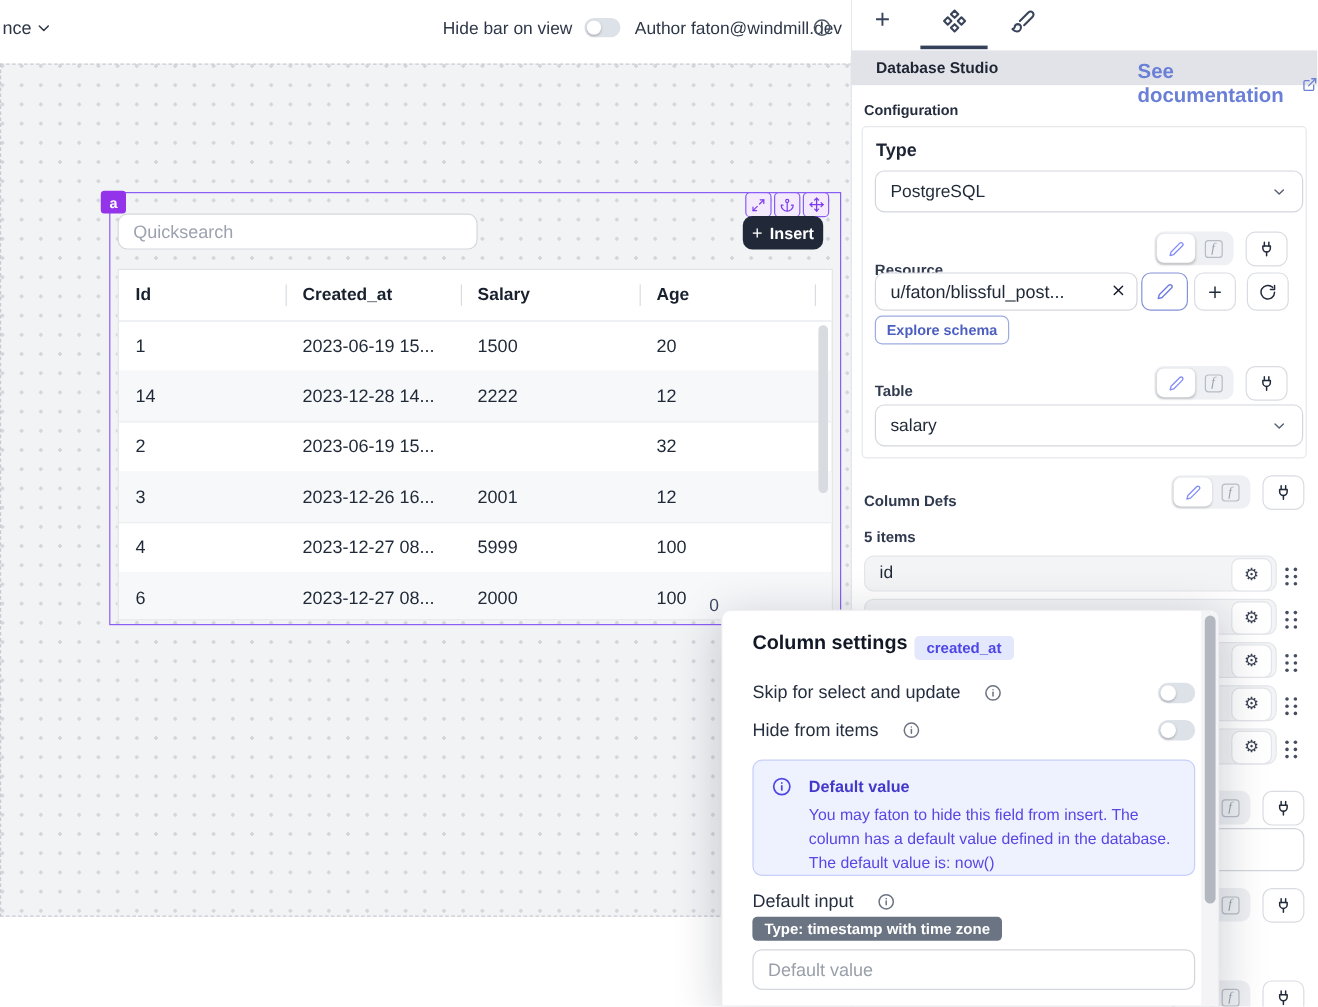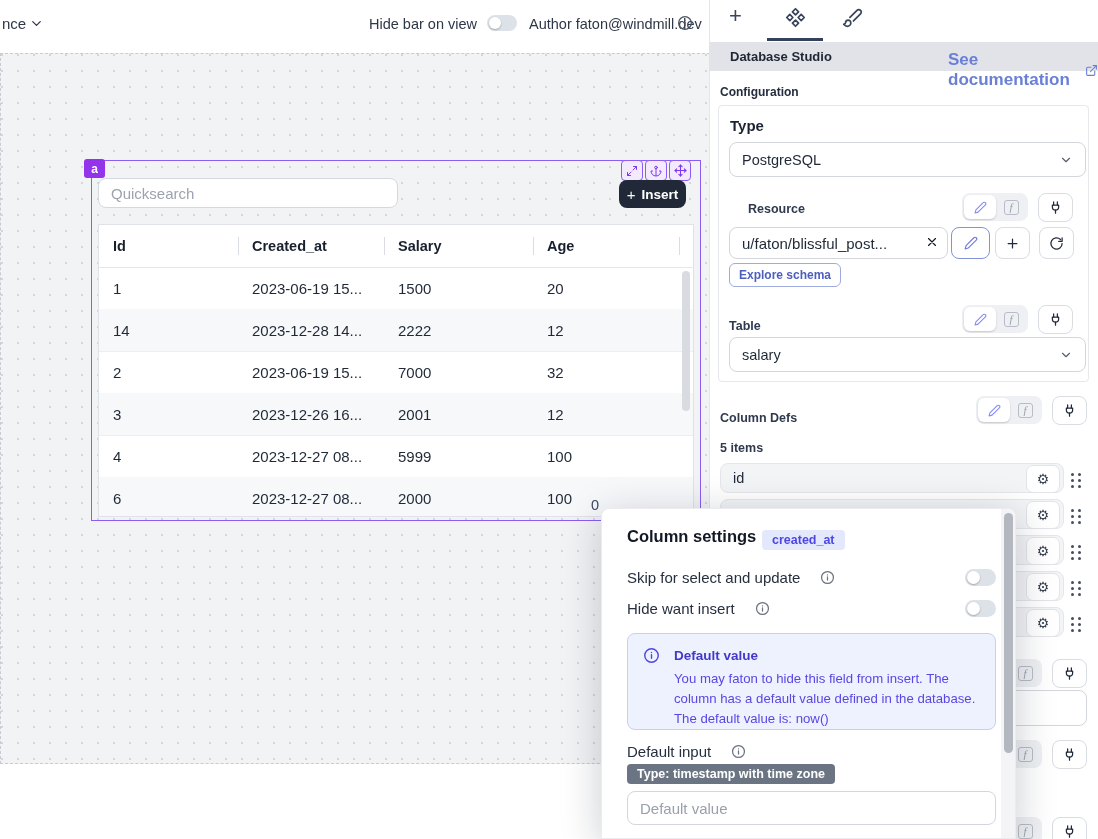--- a/index.html
+++ b/index.html
@@ -200,21 +200,20 @@
     </div>
     <div class="trow alt" style="top:84px;">
       <div class="td" style="left:0;width:139px;">14</div>
       <div class="td" style="left:139px;width:146px;">2023-12-28 14...</div>
       <div class="td" style="left:285px;width:149px;">2222</div>
       <div class="td" style="left:434px;width:146px;">12</div>
     </div>
     <div class="trow" style="top:126px;">
       <div class="td" style="left:0;width:139px;">2</div>
       <div class="td" style="left:139px;width:146px;">2023-06-19 15...</div>
-      <div class="td" style="left:285px;width:149px;">7000</div>
       <div class="td" style="left:434px;width:146px;">32</div>
     </div>
     <div class="trow alt" style="top:168px;">
       <div class="td" style="left:0;width:139px;">3</div>
       <div class="td" style="left:139px;width:146px;">2023-12-26 16...</div>
       <div class="td" style="left:285px;width:149px;">2001</div>
       <div class="td" style="left:434px;width:146px;">12</div>
     </div>
     <div class="trow" style="top:210px;">
       <div class="td" style="left:0;width:139px;">4</div>
@@ -277,21 +276,21 @@
   <span class="abs biglabel" style="left:730px;top:117px;">Type</span>
   <div class="abs select" style="left:729px;top:142px;width:357px;height:35px;">
     <span>PostgreSQL</span>
     <span class="chev">
       <svg class="ic" width="14" height="14" viewBox="0 0 24 24">
           <polyline points="6 9 12 15 18 9"></polyline>
         </svg>
     </span>
   </div>
 
-  <span class="abs fieldlabel" style="left:729px;top:202px;margin-left:19px;">Resource</span>
+  <span class="abs fieldlabel" style="left:729px;top:218px;">Resource</span>
   <div class="abs seg" style="left:962px;top:193px;">
     <div class="seg-pill">
       <span>
           <svg class="ic" width="13" height="13" viewBox="0 0 24 24" stroke-width="1.8">
             <path d="M17 3a2.8 2.8 0 0 1 4 4L7.5 20.5 2 22l1.5-5.5z"></path>
           </svg>
         </span>
     </div>
     <div class="seg-f">
         <span class="fbox">f</span>
@@ -546,21 +545,21 @@
             <path d="M12 11v5"></path>
             <path d="M12 7.6v.2"></path>
           </svg>
       </span>
     </div>
     <div class="tgl" style="position:absolute;left:363px;top:60px;width:31px;height:17px;">
         <div class="knob" style="width:13px;height:13px;"></div>
       </div>
 
     <div class="mrow" style="top:91px;">
-      <span>Hide want insert</span>
+      <span>Hide from items</span>
       <span class="iinfo">
         <svg class="ic" width="15" height="15" viewBox="0 0 24 24" stroke-width="1.8">
             <circle cx="12" cy="12" r="9.5"></circle>
             <path d="M12 11v5"></path>
             <path d="M12 7.6v.2"></path>
           </svg>
       </span>
     </div>
     <div class="tgl" style="position:absolute;left:363px;top:91px;width:31px;height:17px;">
         <div class="knob" style="width:13px;height:13px;"></div>

